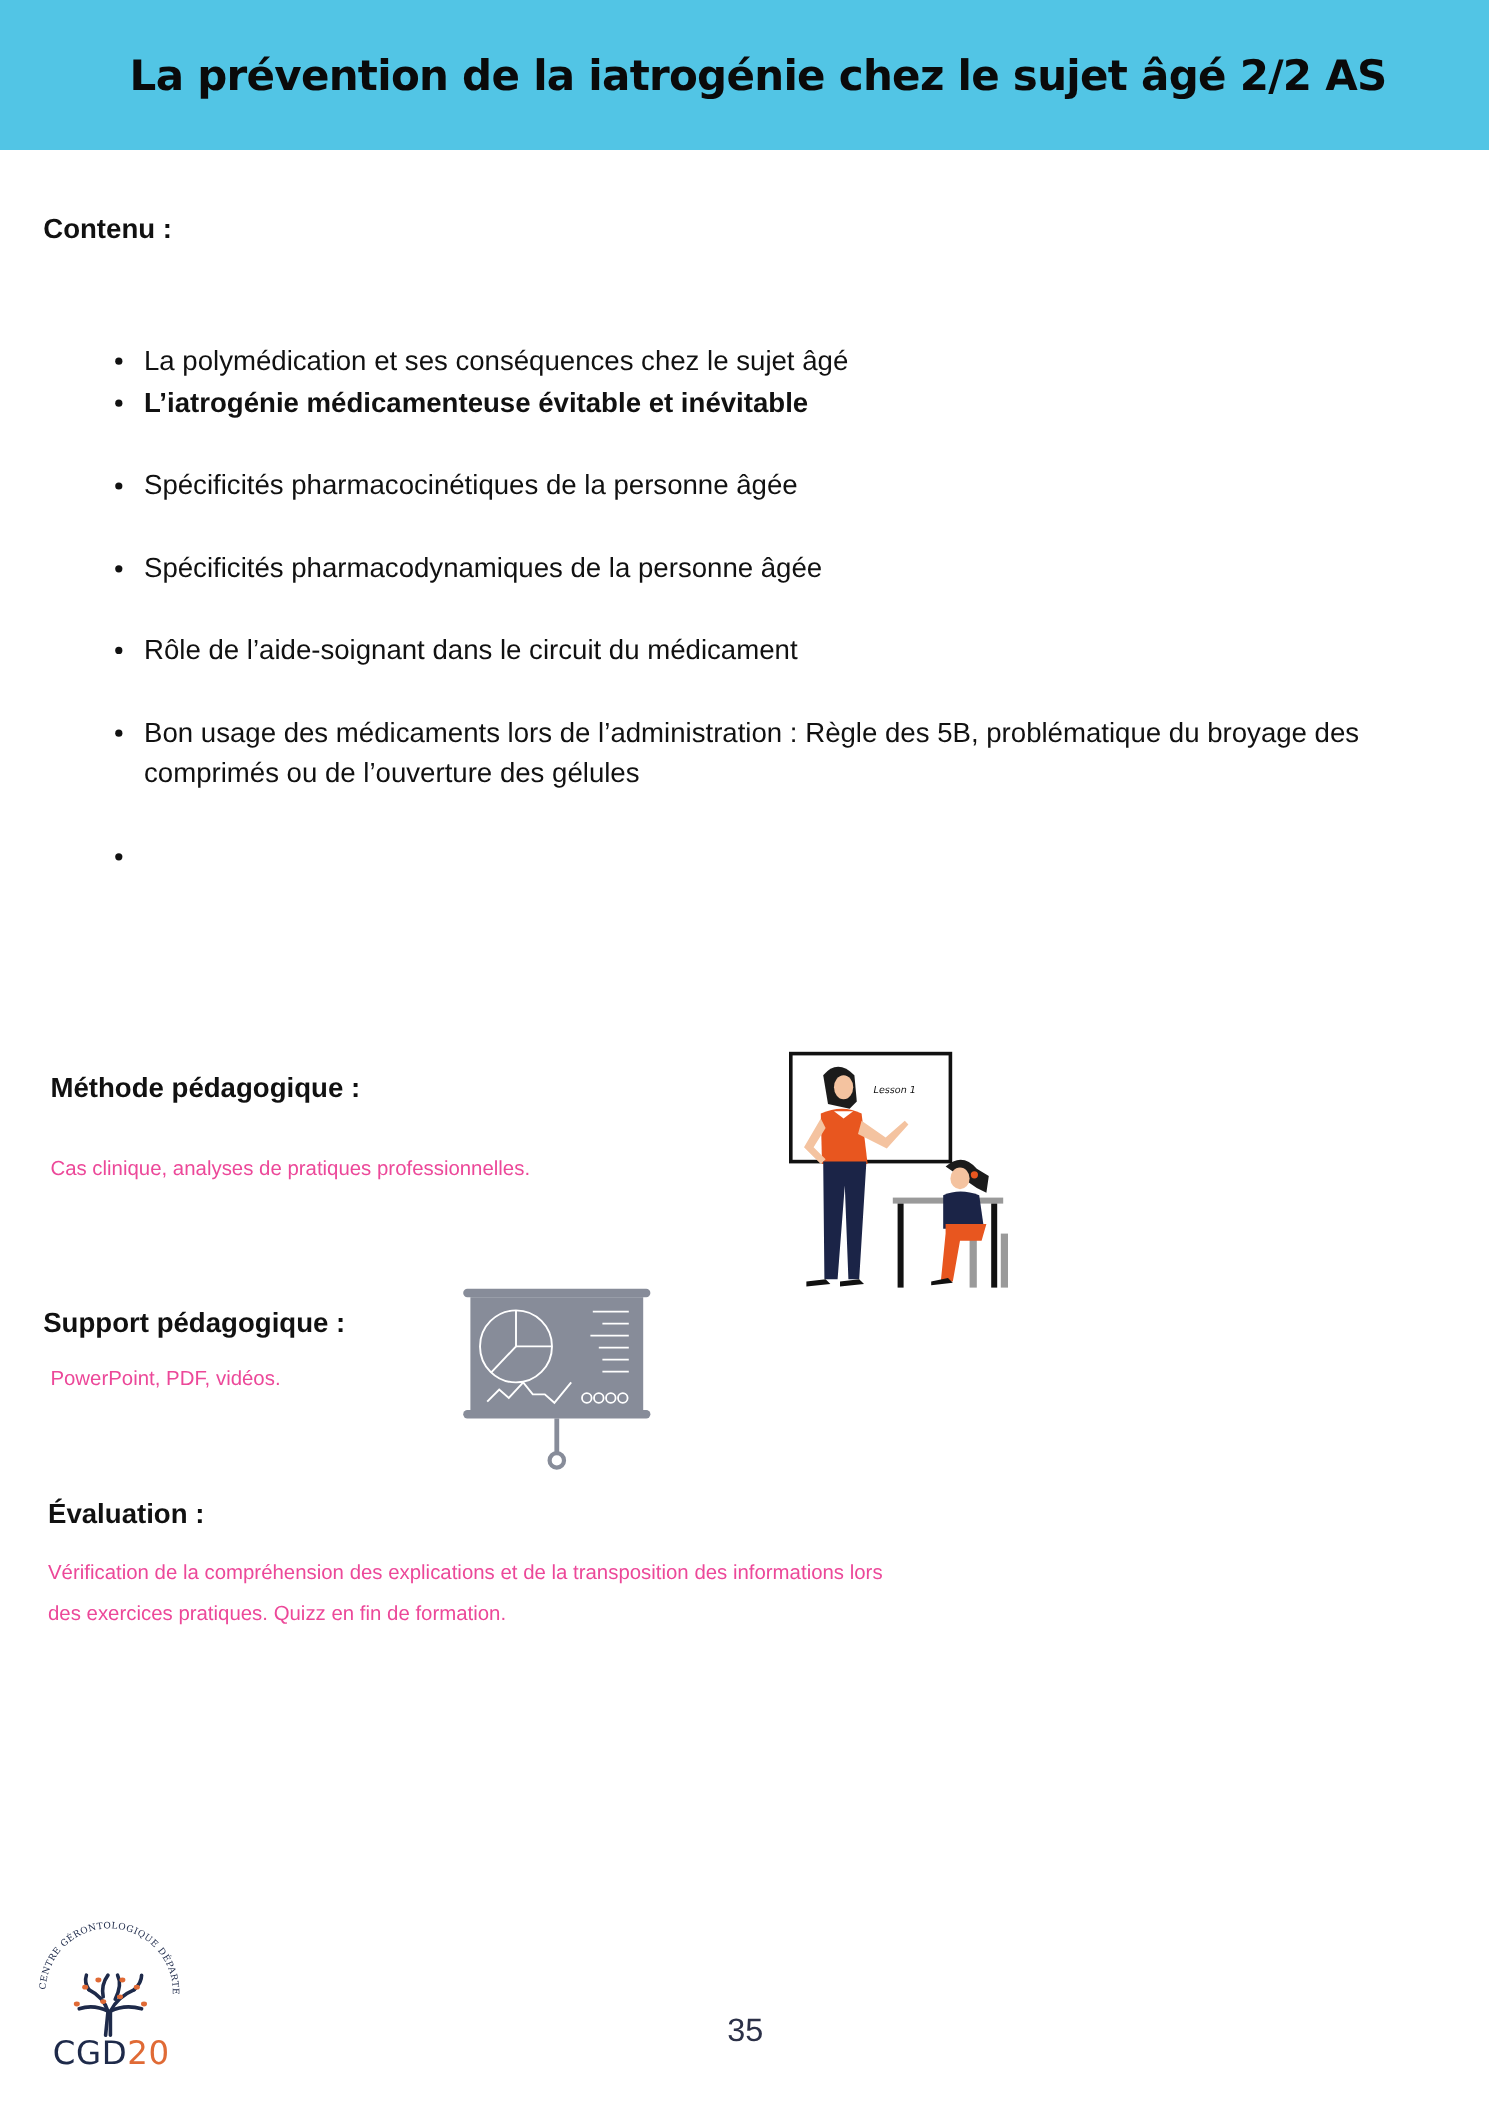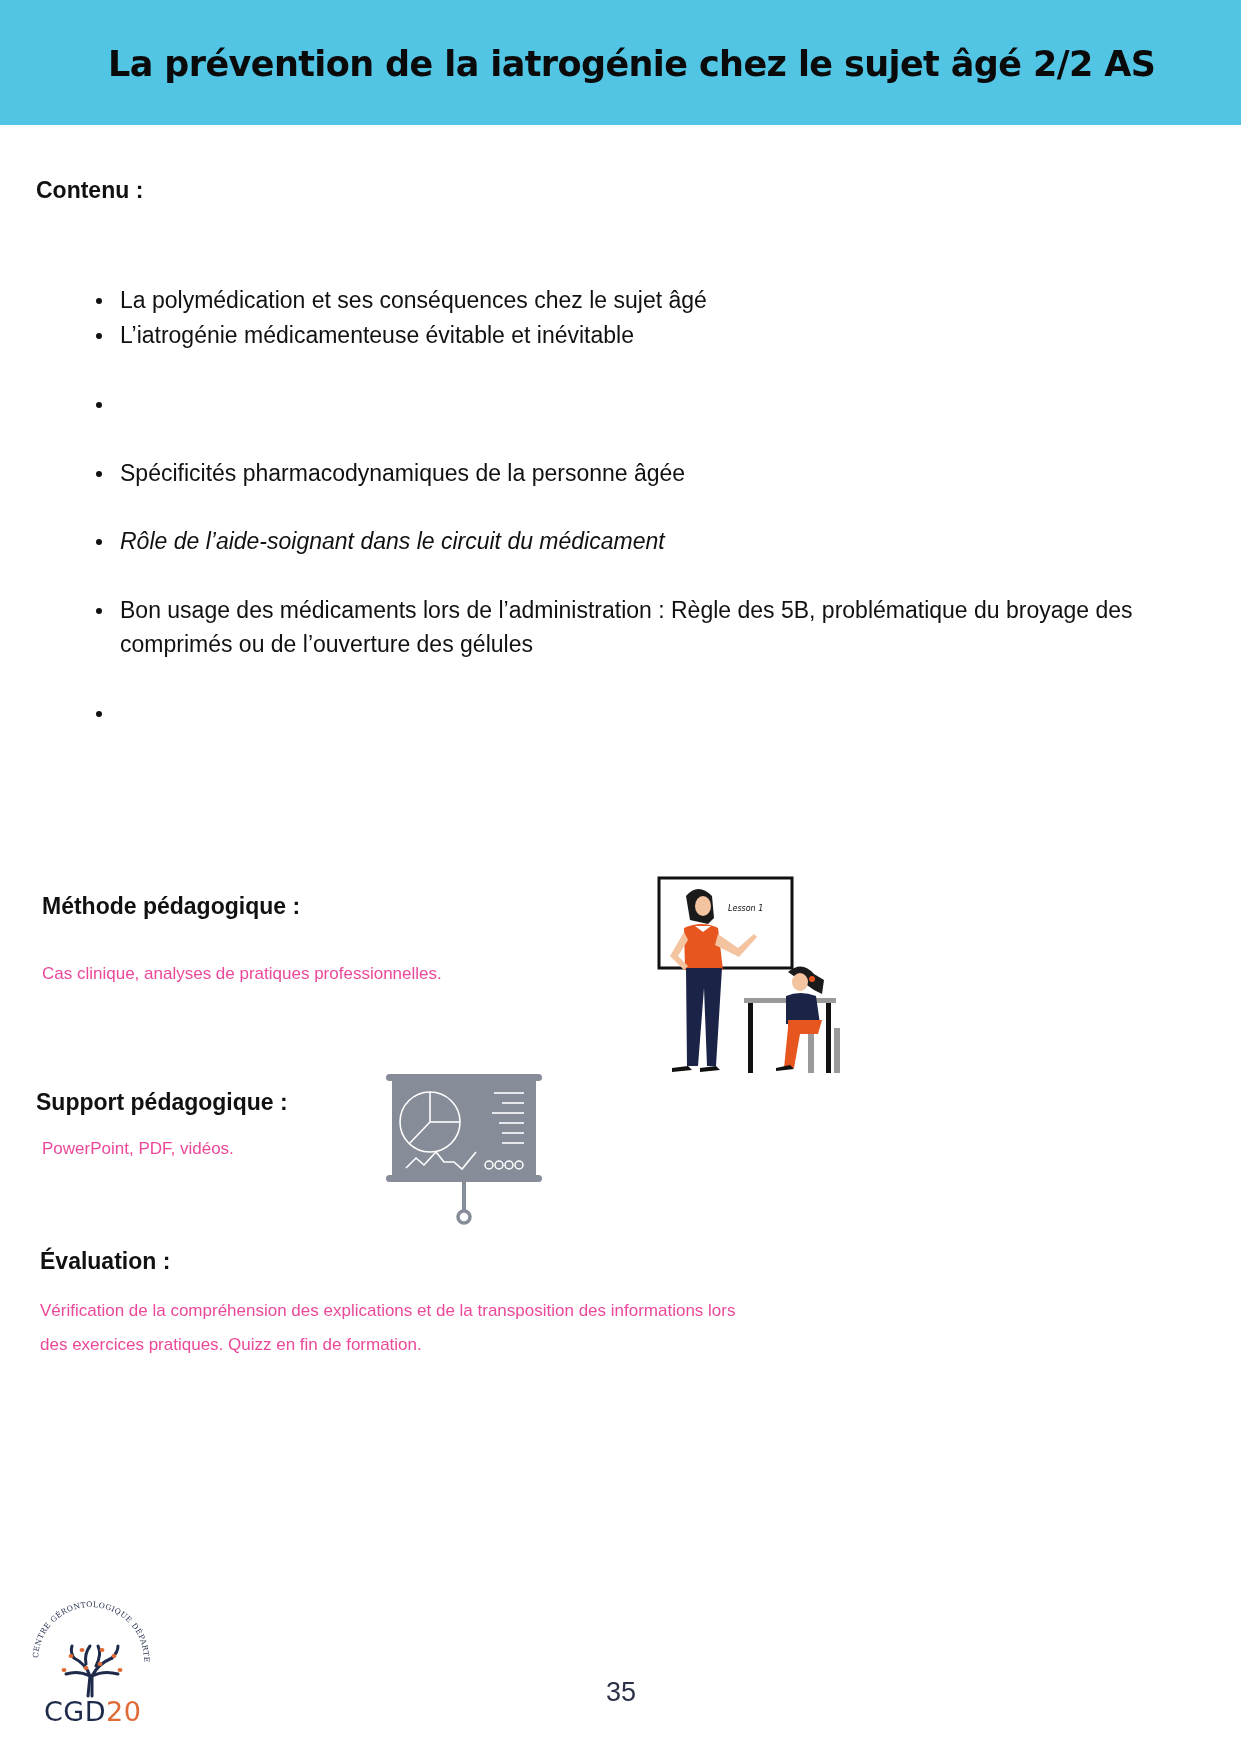--- a/index.html
+++ b/index.html
@@ -51,24 +51,24 @@
 <body>
 
 <div class="header-band">
   <div class="header-title">La prévention de la iatrogénie chez le sujet âgé 2/2  AS</div>
 </div>
 
 <div class="section-heading" style="left:36px; top:177px;">Contenu :</div>
 
 <ul class="content-list">
   <li style="top:0px;margin-top:33px;"><span class="bullet"></span><span>La polymédication et ses conséquences chez le sujet âgé</span></li>
-  <li style="top:68px;"><span class="bullet"></span><span>L’iatrogénie médicamenteuse évitable et inévitable</span></li>
-  <li style="top:137px;"><span class="bullet"></span></li>
+  <li style="top:68px;font-weight:bold;"><span class="bullet"></span><span>L’iatrogénie médicamenteuse évitable et inévitable</span></li>
+  <li style="top:137px;"><span class="bullet"></span><span>Spécificités pharmacocinétiques de la personne âgée</span></li>
   <li style="top:206px;"><span class="bullet"></span><span>Spécificités pharmacodynamiques de la personne âgée</span></li>
-  <li style="top:274px;font-style:italic;"><span class="bullet"></span><span>Rôle de l’aide-soignant dans le circuit du médicament</span></li>
+  <li style="top:274px;"><span class="bullet"></span><span>Rôle de l’aide-soignant dans le circuit du médicament</span></li>
   <li style="top:343px; width:1110px;"><span class="bullet"></span><span>Bon usage des médicaments lors de l’administration : Règle des 5B, problématique du broyage des comprimés ou de l’ouverture des gélules</span></li>
   <li style="top:446px;"><span class="bullet"></span></li>
 </ul>
 
 <div class="section-heading" style="left:42px; top:893px;">Méthode pédagogique :</div>
 <div class="body-text" style="left:42px; top:957px; white-space:nowrap;">Cas clinique, analyses de pratiques professionnelles.</div>
 
 <svg class="illustration" style="left:648px; top:868px;" width="200" height="210" viewBox="0 0 200 210">
 
   <rect x="11" y="10" width="133" height="90" fill="#ffffff" stroke="#111" stroke-width="3"></rect>

